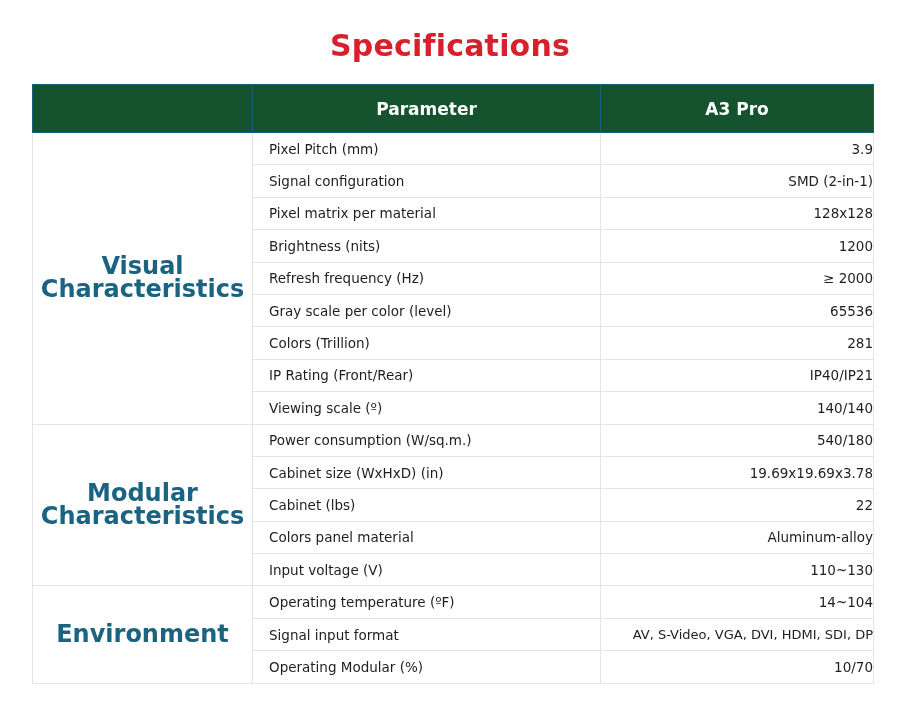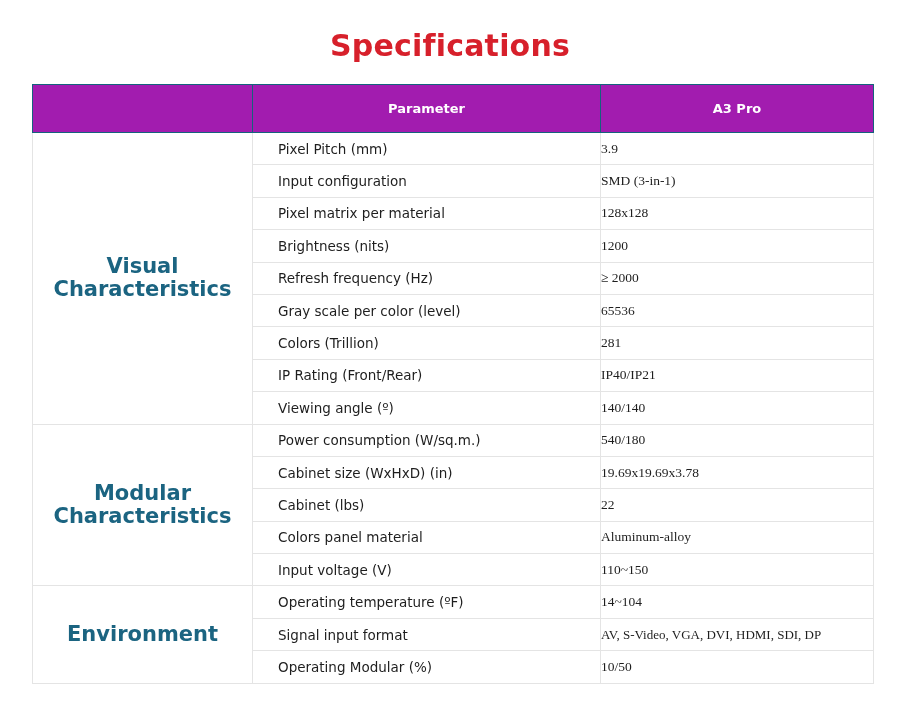--- a/index.html
+++ b/index.html
@@ -5,27 +5,27 @@
   html, body { margin: 0; padding: 0; background: #ffffff; }
   body { width: 900px; height: 713px; position: relative; overflow: hidden;
          font-family: "DejaVu Sans", "Liberation Sans", sans-serif; }
   .title { position: absolute; top: 26px; left: 0; width: 900px; text-align: center;
            color: #d7202b; font-size: 30px; font-weight: bold; letter-spacing: 0.2px; line-height: 40px; }
   .spec-table { position: absolute; left: 32px; top: 84px; width: 841px; border-collapse: collapse;
                 table-layout: fixed; }
   .spec-table col.c1 { width: 220px; }
   .spec-table col.c2 { width: 348px; }
   .spec-table col.c3 { width: 273px; }
-  .spec-table thead th { background: #a21caf; color: #ffffff; height: 47px; padding: 0;
-                         font-size: 13px; font-weight: bold; text-align: center; border: 1px solid #15627c; }
+  .spec-table thead th { background: #14532d; color: #ffffff; height: 47px; padding: 0;
+                         font-size: 17px; font-weight: bold; text-align: center; border: 1px solid #15627c; }
   .spec-table thead th.param-head { text-align: center; }
   .spec-table td { border: 1px solid #e4e4e4; height: 31.4px; padding: 0; font-size: 13.5px; color: #1e1e1e; }
-  .spec-table td.group { text-align: center; color: #1b6481; font-weight: bold; font-size: 21px; line-height: 23px; }
-  .spec-table td.pname { padding-left: 25px; }
-  .spec-table td.pval { text-align: left; font-family: Liberation Serif, serif; }
+  .spec-table td.group { text-align: center; color: #1b6481; font-weight: bold; font-size: 24px; line-height: 23px; }
+  .spec-table td.pname { padding-left: 16px; }
+  .spec-table td.pval { text-align: right; }
   .spec-table td.pval.wide { font-size: 13px; white-space: nowrap; }
 </style>
 </head>
 <body>
 
 <div class="title">Specifications</div>
 
 <table class="spec-table">
   <colgroup>
       <col class="c1">
@@ -43,22 +43,22 @@
 
     <tr>
       <td class="group" rowspan="9">
         <span>Visual</span><br>
         <span>Characteristics</span>
       </td>
       <td class="pname">Pixel Pitch (mm)</td>
       <td class="pval">3.9</td>
     </tr>
     <tr>
-      <td class="pname">Input configuration</td>
-      <td class="pval">SMD (3-in-1)</td>
+      <td class="pname">Signal configuration</td>
+      <td class="pval">SMD (2-in-1)</td>
     </tr>
     <tr>
       <td class="pname">Pixel matrix per material</td>
       <td class="pval">128x128</td>
     </tr>
     <tr>
       <td class="pname">Brightness (nits)</td>
       <td class="pval">1200</td>
     </tr>
     <tr>
@@ -71,21 +71,21 @@
     </tr>
     <tr>
       <td class="pname">Colors (Trillion)</td>
       <td class="pval">281</td>
     </tr>
     <tr>
       <td class="pname">IP Rating (Front/Rear)</td>
       <td class="pval">IP40/IP21</td>
     </tr>
     <tr>
-      <td class="pname">Viewing angle (º)</td>
+      <td class="pname">Viewing scale (º)</td>
       <td class="pval">140/140</td>
     </tr>
 
     <tr>
       <td class="group" rowspan="5">
         <span>Modular</span><br>
         <span>Characteristics</span>
       </td>
       <td class="pname">Power consumption (W/sq.m.)</td>
       <td class="pval">540/180</td>
@@ -97,32 +97,32 @@
     <tr>
       <td class="pname">Cabinet (lbs)</td>
       <td class="pval">22</td>
     </tr>
     <tr>
       <td class="pname">Colors panel material</td>
       <td class="pval">Aluminum-alloy</td>
     </tr>
     <tr>
       <td class="pname">Input voltage (V)</td>
-      <td class="pval">110~150</td>
+      <td class="pval">110~130</td>
     </tr>
 
     <tr>
       <td class="group" rowspan="3">
         <span>Environment</span>
       </td>
       <td class="pname">Operating temperature (ºF)</td>
       <td class="pval">14~104</td>
     </tr>
     <tr>
       <td class="pname">Signal input format</td>
       <td class="pval wide">AV, S-Video, VGA, DVI, HDMI, SDI, DP</td>
     </tr>
     <tr>
       <td class="pname">Operating Modular (%)</td>
-      <td class="pval">10/50</td>
+      <td class="pval">10/70</td>
     </tr>
   </tbody>
 </table>
 
 </body></html>

